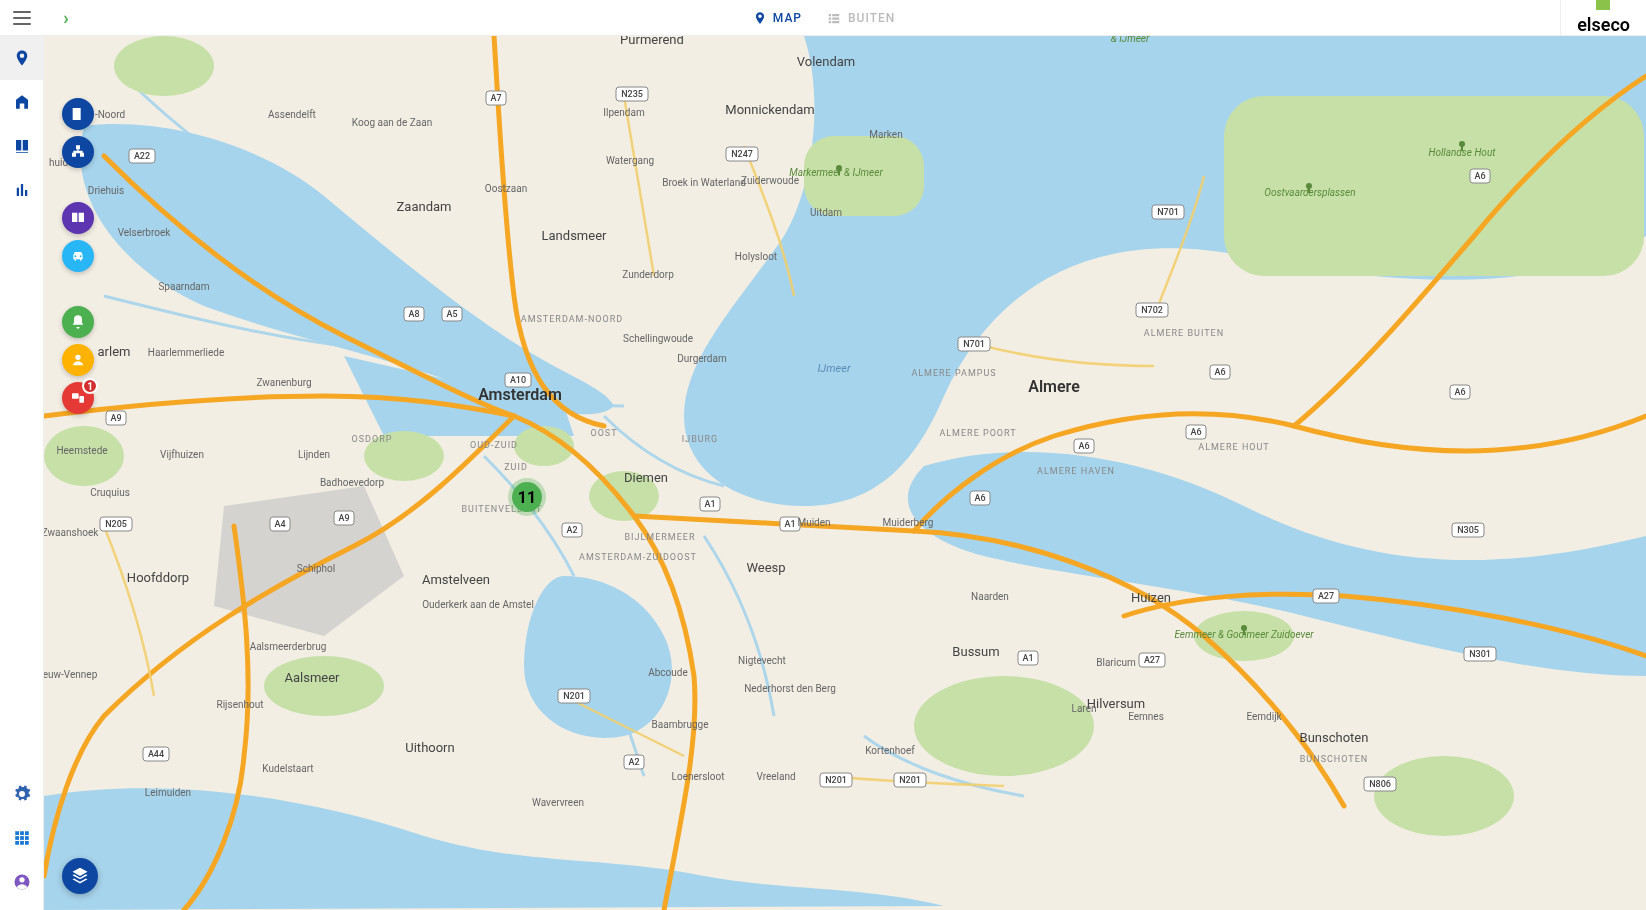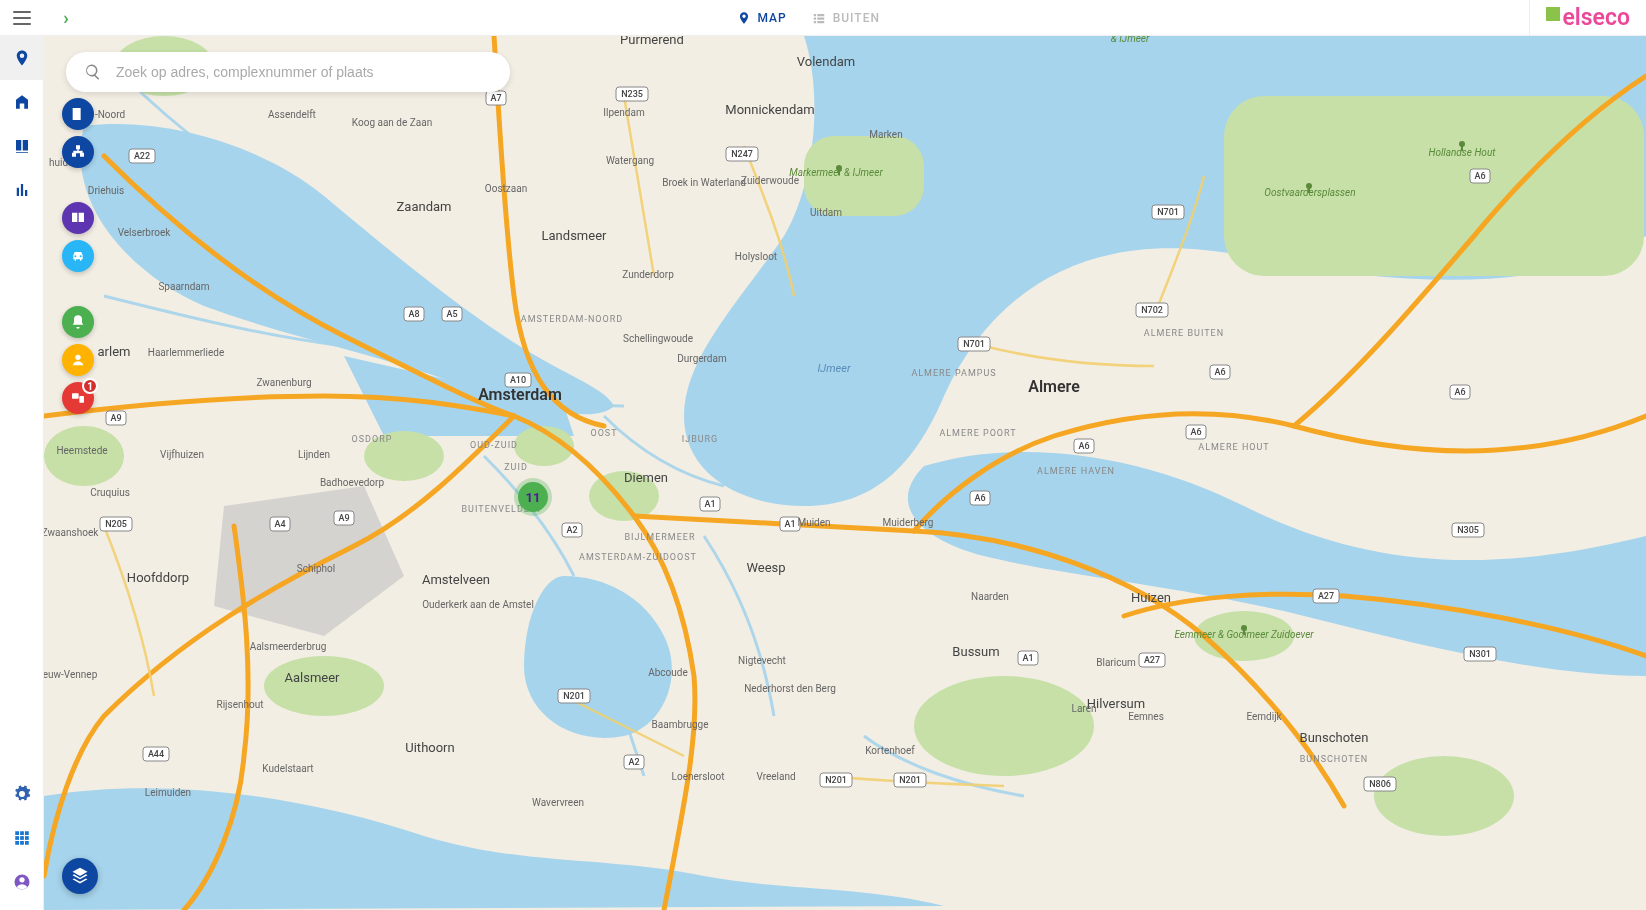--- a/index.html
+++ b/index.html
@@ -12,21 +12,21 @@
 .menu-icon span { display: block; height: 2px; background: #666; border-radius: 1px; }
 .chevron-area { width: 44px; display: flex; align-items: center; justify-content: center; }
 .chevron-right { color: #4caf50; font-size: 18px; font-weight: bold; }
 .header-center { flex: 1; display: flex; align-items: center; justify-content: center; gap: 24px; }
 .view-toggle { display: flex; align-items: center; gap: 6px; cursor: pointer; font-size: 12px; letter-spacing: 1px; font-weight: 500; }
 .view-toggle.active { color: #0d47a1; }
 .view-toggle.inactive { color: #bbb; }
 .pin-icon-svg { width: 14px; height: 18px; }
 .list-icon-svg { width: 16px; height: 14px; }
 .logo-area { padding: 0 16px; display: flex; align-items: center; border-left: 1px solid #eee; height: 100%; }
-.logo { font-size: 23px; font-weight: 600; color: #ec4899; display: flex; align-items: center; }
+.logo { font-size: 18px; font-weight: 600; color: #000000; display: flex; align-items: center; flex-direction: column; }
 .logo-mark { width: 14px; height: 14px; background: #8bc34a; margin-right: 2px; display: inline-block; position: relative; top: -4px; }
 
 
 .sidebar { position: absolute; top: 36px; left: 0; bottom: 0; width: 44px; background: #fff; z-index: 90; display: flex; flex-direction: column; border-right: 1px solid #eee; }
 .sidebar-top { flex: 1; }
 .sidebar-item { width: 44px; height: 44px; display: flex; align-items: center; justify-content: center; cursor: pointer; color: #0d47a1; }
 .sidebar-item.active { background: #f0f0f0; }
 .sidebar-item svg { width: 18px; height: 18px; }
 .sidebar-bottom { padding-bottom: 6px; }
 
@@ -44,21 +44,21 @@
 .filter-stack { position: absolute; top: 62px; left: 18px; z-index: 40; display: flex; flex-direction: column; gap: 6px; }
 .filter-btn { width: 32px; height: 32px; border-radius: 50%; display: flex; align-items: center; justify-content: center; color: #fff; cursor: pointer; box-shadow: 0 2px 5px rgba(0,0,0,0.2); position: relative; }
 .filter-btn.gap-after { margin-bottom: 28px; }
 .filter-btn svg { width: 16px; height: 16px; }
 .badge { position: absolute; top: -4px; right: -4px; min-width: 16px; height: 16px; border-radius: 8px; background: #d32f2f; color: #fff; font-size: 10px; font-weight: bold; display: flex; align-items: center; justify-content: center; border: 2px solid #fff; }
 
 
 .layers-btn { position: absolute; bottom: 16px; left: 18px; width: 36px; height: 36px; border-radius: 50%; background: #0d47a1; display: flex; align-items: center; justify-content: center; color: #fff; cursor: pointer; box-shadow: 0 2px 6px rgba(0,0,0,0.25); z-index: 40; }
 
 
-.cluster { position: absolute; width: 30px; height: 30px; border-radius: 50%; background: #4caf50; color: #4c1d95; font-weight: bold; font-size: 13px; display: flex; align-items: center; justify-content: center; box-shadow: 0 0 0 4px rgba(76,175,80,0.3); z-index: 30; cursor: pointer; margin-left: 6px; }
+.cluster { position: absolute; width: 30px; height: 30px; border-radius: 50%; background: #4caf50; color: #000000; font-weight: bold; font-size: 16px; display: flex; align-items: center; justify-content: center; box-shadow: 0 0 0 4px rgba(76,175,80,0.3); z-index: 30; cursor: pointer; }
 
 
 .map-label { font-size: 12px; fill: #555; font-family: inherit; }
 .map-label.city { font-size: 16px; font-weight: 600; fill: #333; }
 .map-label.town { font-size: 13px; fill: #444; }
 .map-label.small { font-size: 10px; fill: #666; }
 .map-label.caps { font-size: 9px; fill: #888; letter-spacing: 1px; }
 .map-label.park { font-size: 10px; fill: #5a8a3a; font-style: italic; }
 .map-label.water { font-size: 11px; fill: #5a8db8; font-style: italic; }
 .road-shield { fill: #fff; stroke: #888; stroke-width: 1; }
@@ -383,26 +383,20 @@
         <rect x="794" y="134" width="2" height="5"></rect>
       <circle cx="1265" cy="150" r="3"></circle>
         <rect x="1264" y="152" width="2" height="5"></rect>
       <circle cx="1418" cy="108" r="3"></circle>
         <rect x="1417" y="110" width="2" height="5"></rect>
       <circle cx="1200" cy="592" r="3"></circle>
         <rect x="1199" y="594" width="2" height="5"></rect>
     </g>
   </svg>
 
-  <div class="search-box">
-    <svg class="search-icon" width="18" height="18" viewBox="0 0 24 24">
-        <path fill="#888" d="M10 2a8 8 0 015.3 13.9l5 5-1.4 1.4-5-5A8 8 0 1110 2zm0 2a6 6 0 100 12 6 6 0 000-12z"></path>
-      </svg>
-    <input class="search-input" type="text" placeholder="Zoek op adres, complexnummer of plaats" style="">
-  </div>
 
   <div class="filter-stack">
     <div class="filter-btn" style="background:#0d47a1">
       <svg viewBox="0 0 24 24">
           <path fill="#fff" d="M4 21V3h12v18zM7 6h2v2H7zm4 0h2v2h-2zM7 10h2v2H7zm4 0h2v2h-2zM7 14h2v2H7zm4 0h2v2h-2z"></path>
         </svg>
     </div>
     <div class="filter-btn gap-after" style="background:#0d47a1">
       <svg viewBox="0 0 24 24">
           <path fill="#fff" d="M10 3h4v4h-4zM4 14h4v4H4zm12 0h4v4h-4zM12 7v4M6 14v-3h12v3" stroke="#fff" stroke-width="2"></path>

